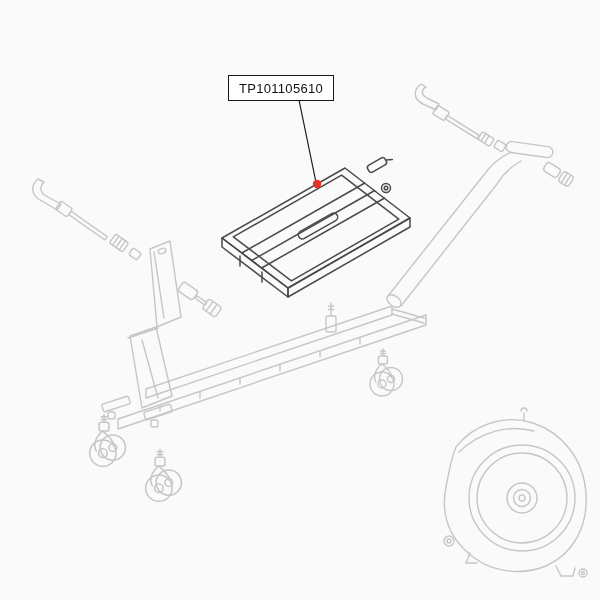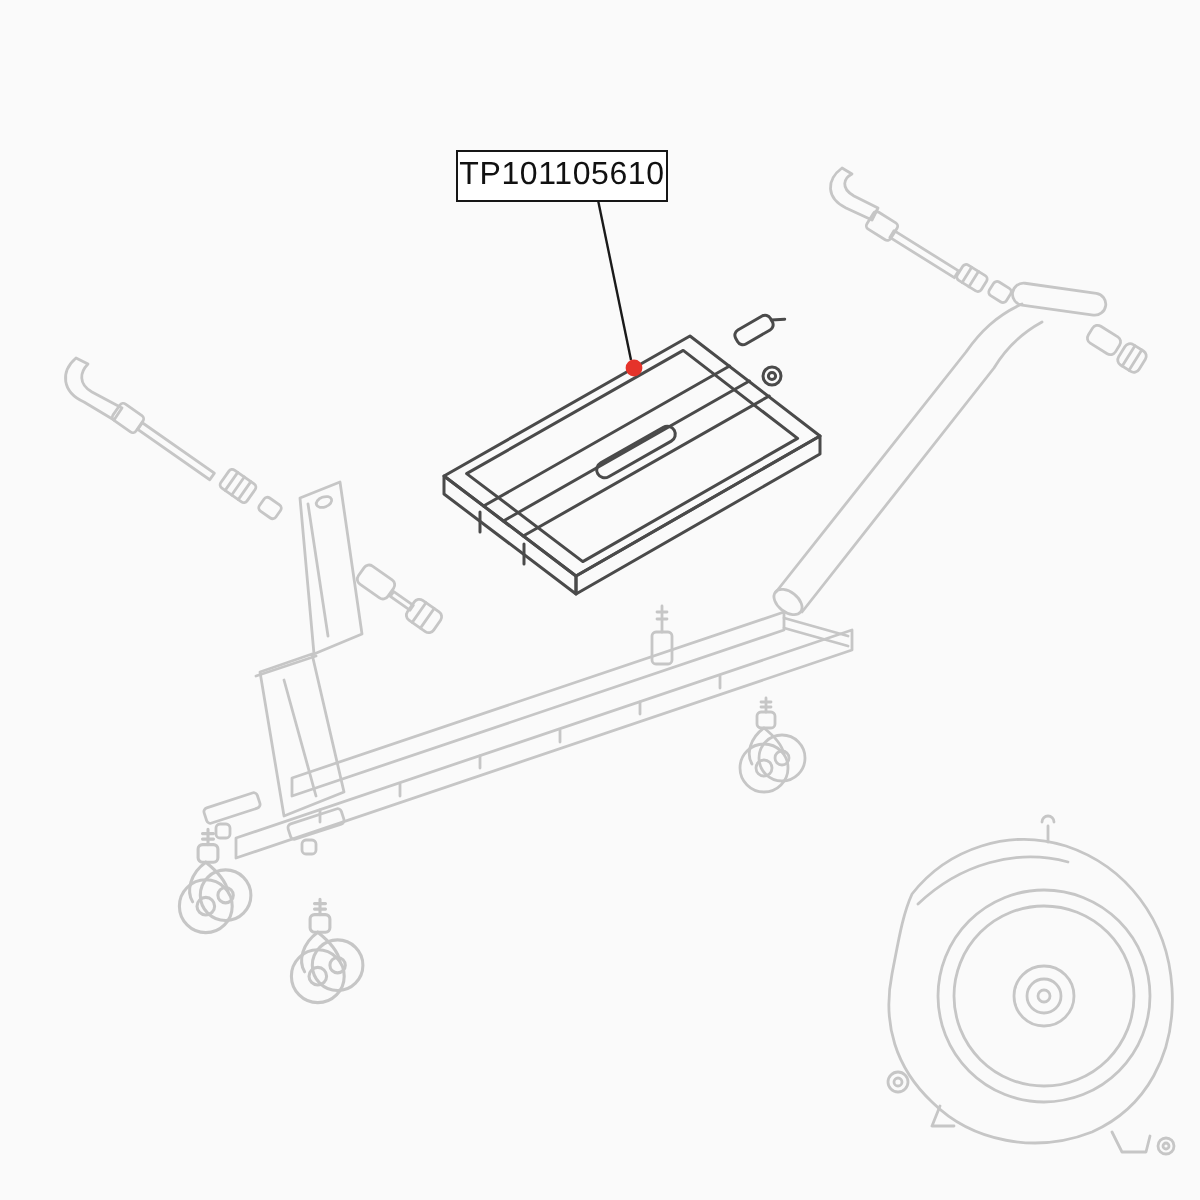--- a/index.html
+++ b/index.html
@@ -6,21 +6,21 @@
   .canvas{position:relative;width:600px;height:600px;background:#fafafa;overflow:hidden;
           font-family:"Liberation Sans",sans-serif;}
   svg{position:absolute;left:0;top:0;}
   
   .lt{stroke:#c6c6c6;stroke-width:1.4;fill:none;stroke-linecap:round;stroke-linejoin:round;}
   
   .dk{stroke:#4a4a4a;stroke-width:1.5;fill:none;stroke-linecap:round;stroke-linejoin:round;}
   .ld{stroke:#1a1a1a;stroke-width:1.2;fill:none;}
   .callout-box{position:absolute;left:228px;top:75px;width:104px;height:24px;
                border:1.5px solid #161616;background:#ffffff;display:flex;
-               align-items:center;justify-content:center;font-size:16px;
+               align-items:center;justify-content:center;font-size:13px;
                letter-spacing:.3px;color:#111111;}
 </style>
 </head>
 <body>
 
 <div class="canvas">
 
   <svg width="600" height="600" viewBox="0 0 600 600">
     <defs>
       <g id="caster">

